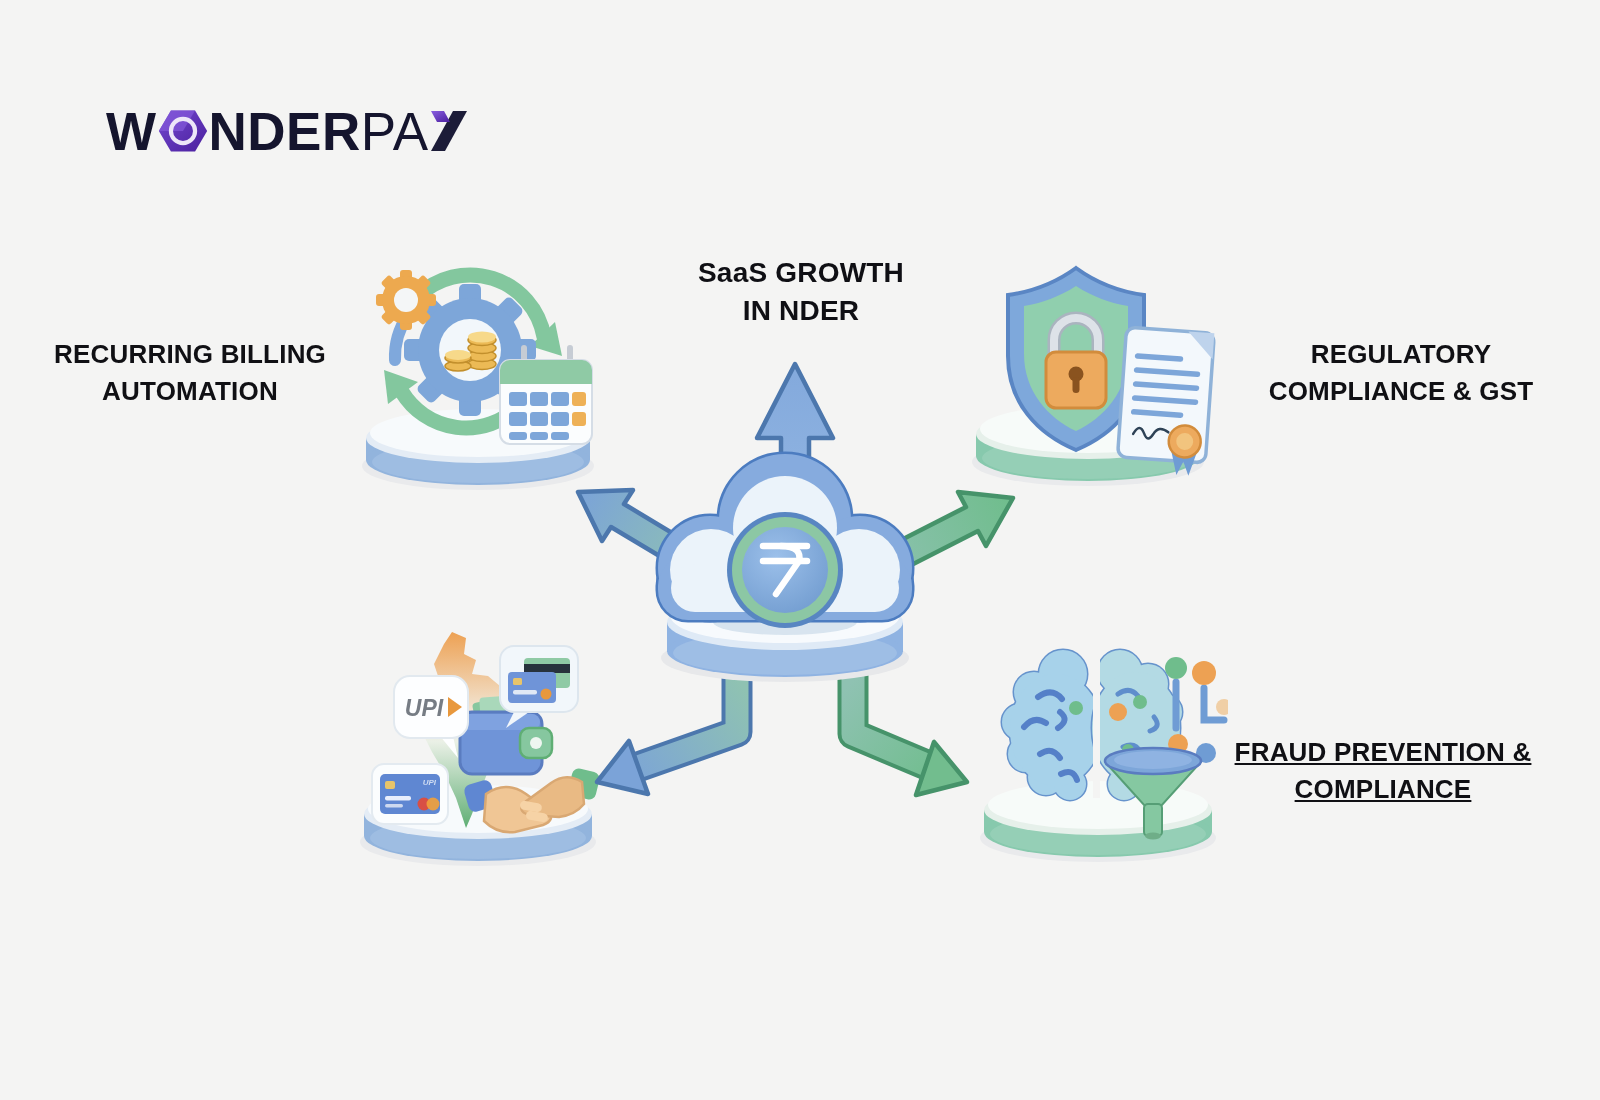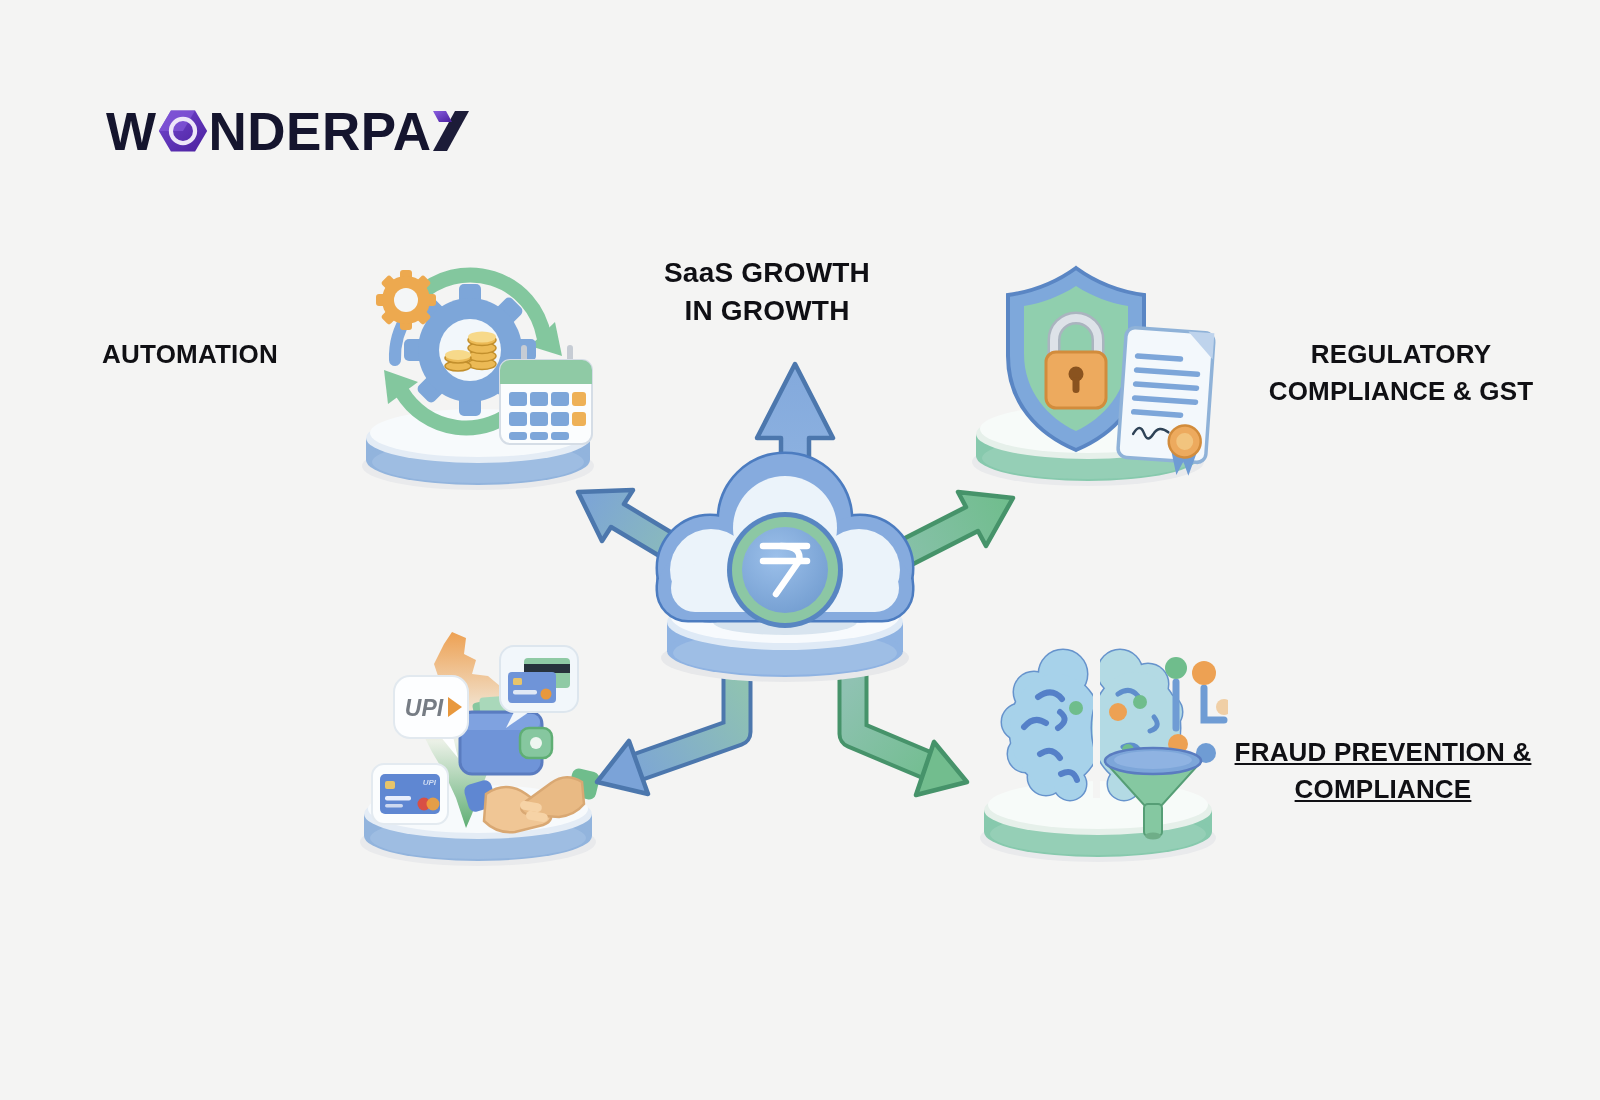--- a/index.html
+++ b/index.html
@@ -1,22 +1,22 @@
 <!DOCTYPE html>
 <html><head>
 <meta charset="utf-8">
 <style>
   html,body{margin:0;padding:0;background:#dddddd;}
   .canvas{position:relative;width:1600px;height:1100px;background:#f4f4f3;overflow:hidden;
           font-family:"Liberation Sans",sans-serif;}
   .logo{position:absolute;left:106px;top:100px;height:62px;display:flex;align-items:center;
         color:#15152e;font-size:53px;font-weight:600;letter-spacing:.5px;}
-  .logo .bold{font-weight:700;text-align:right;}
+  .logo .bold{font-weight:400;text-align:right;}
   .logo svg{display:block;}
-  .title{position:absolute;left:602px;top:254px;width:330px;text-align:center;
+  .title{position:absolute;left:636px;top:254px;width:330px;text-align:center;
          font-weight:700;font-size:28px;line-height:38px;color:#0f0f14;letter-spacing:.2px;}
   .label{position:absolute;width:330px;text-align:center;font-weight:700;font-size:26px;
          line-height:37px;color:#101014;letter-spacing:.2px;}
   .label.tl{left:25px;top:336px;}
   .label.tr{left:1236px;top:336px;}
   .label.bl{left:25px;top:722px;}
   .label.br{left:1218px;top:734px;text-decoration:underline;}
   .icon-svg{position:absolute;}
   #icon-tl{left:348px;top:242px;width:260px;height:260px;}
   #icon-tr{left:958px;top:238px;width:260px;height:260px;}
@@ -51,24 +51,25 @@
             <stop offset="1" stop-color="#4a1f9e"></stop>
         </linearGradient>
       </defs>
       <polygon points="22,0 36,0 14,40 0,40" fill="#1c1c38"></polygon>
       <polygon points="0,0 13,0 19,11 6,11" fill="url(#yg)"></polygon>
     </svg>
   </div>
 
   <div class="title">
     <div>SaaS GROWTH</div>
-    <div>IN GROWTH</div>
+    <div>IN NDER</div>
   </div>
 
   <div class="label tl">
+    <div>RECURRING BILLING</div>
     <div>AUTOMATION</div>
   </div>
   <div class="label tr">
     <div>REGULATORY</div>
     <div>COMPLIANCE &amp; GST</div>
   </div>
   <div class="label br">
     <div>FRAUD PREVENTION &amp;</div>
     <div>COMPLIANCE</div>
   </div>

